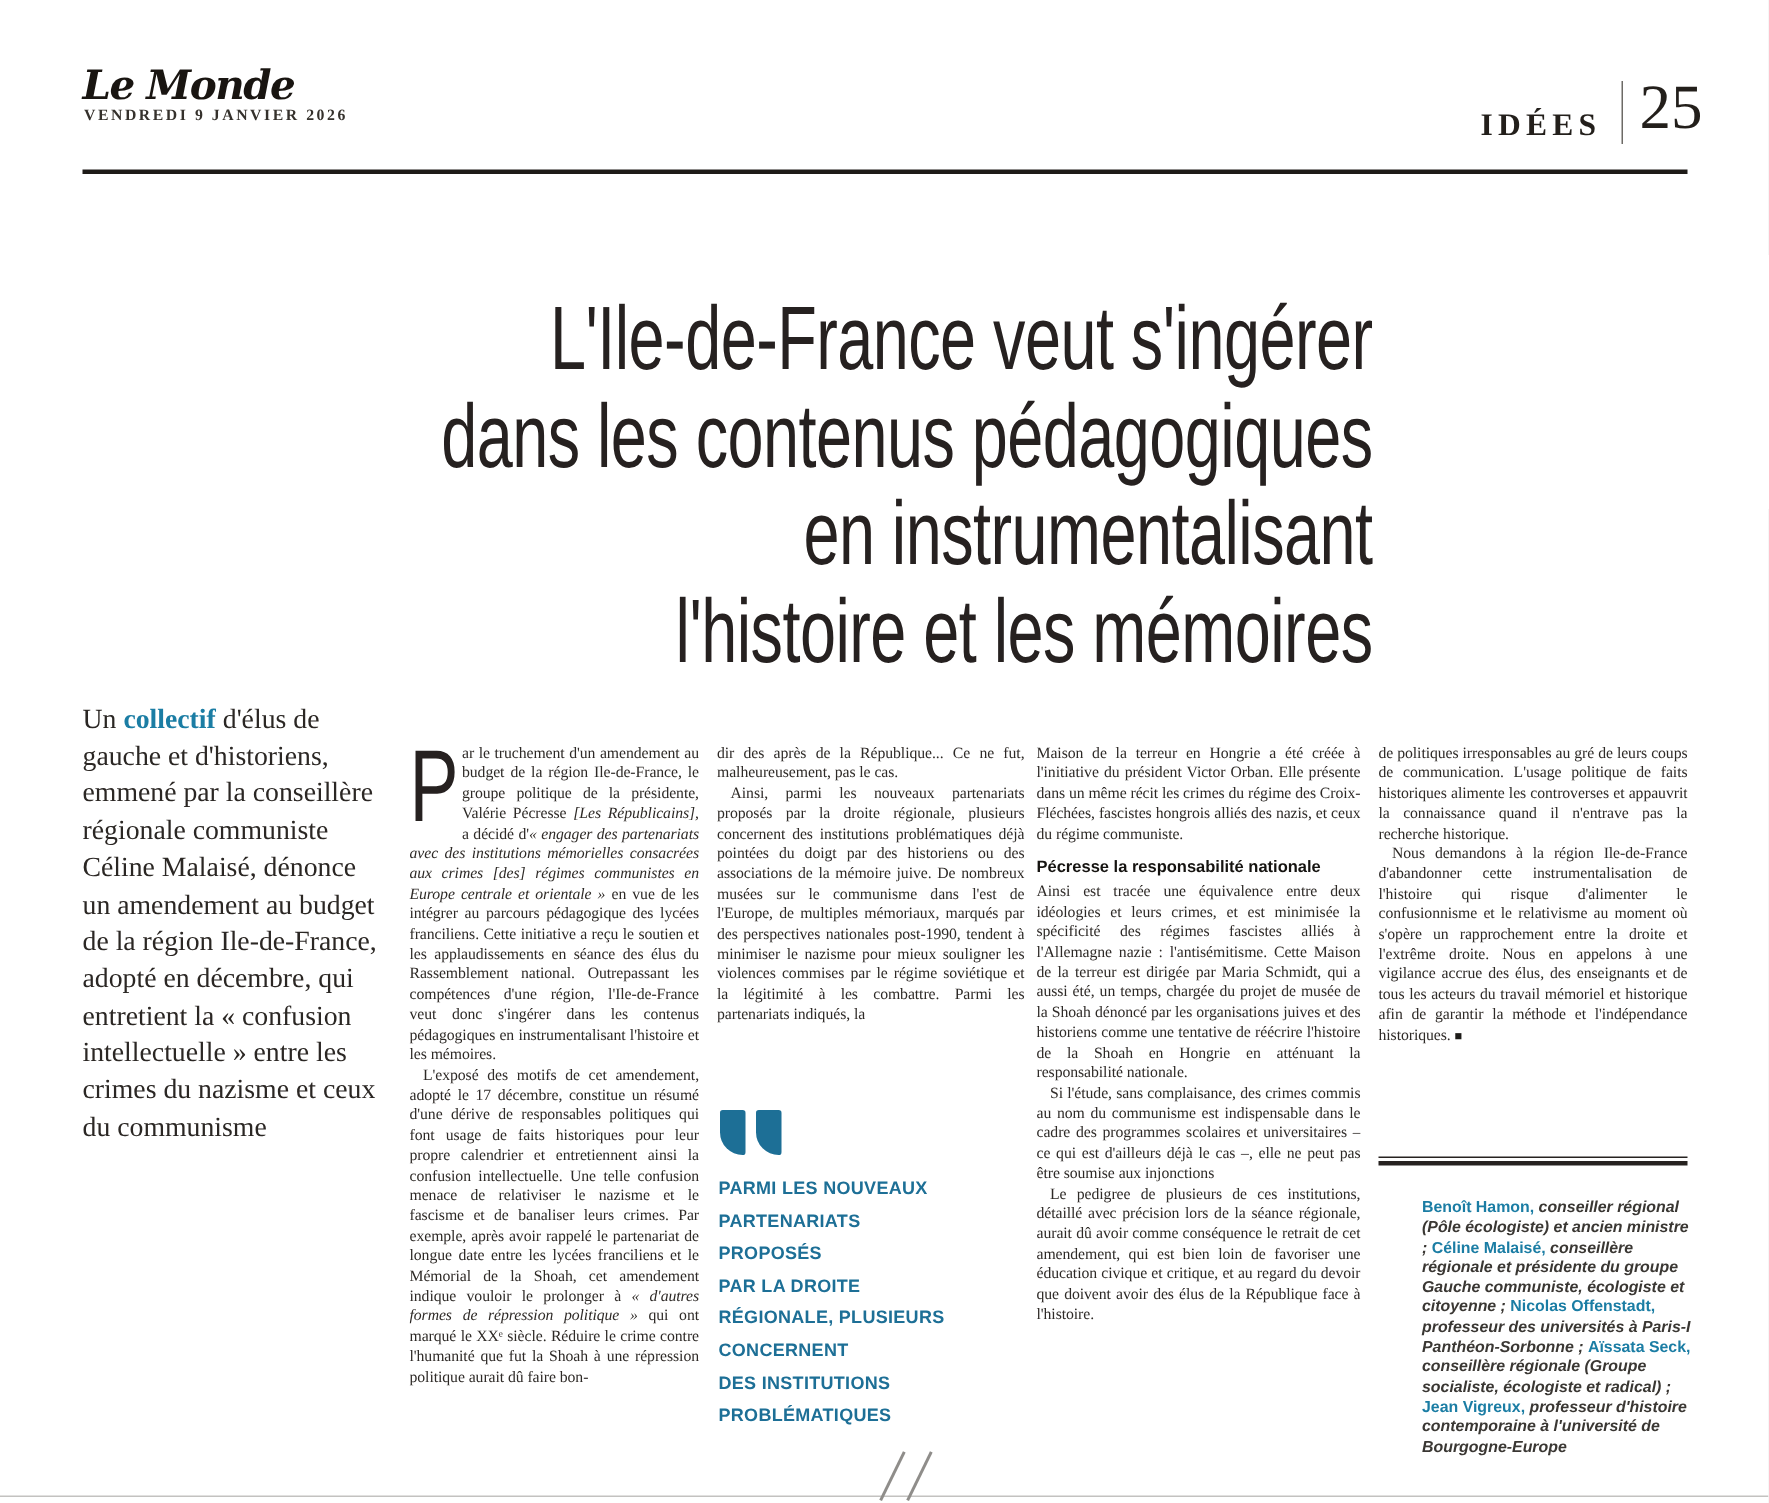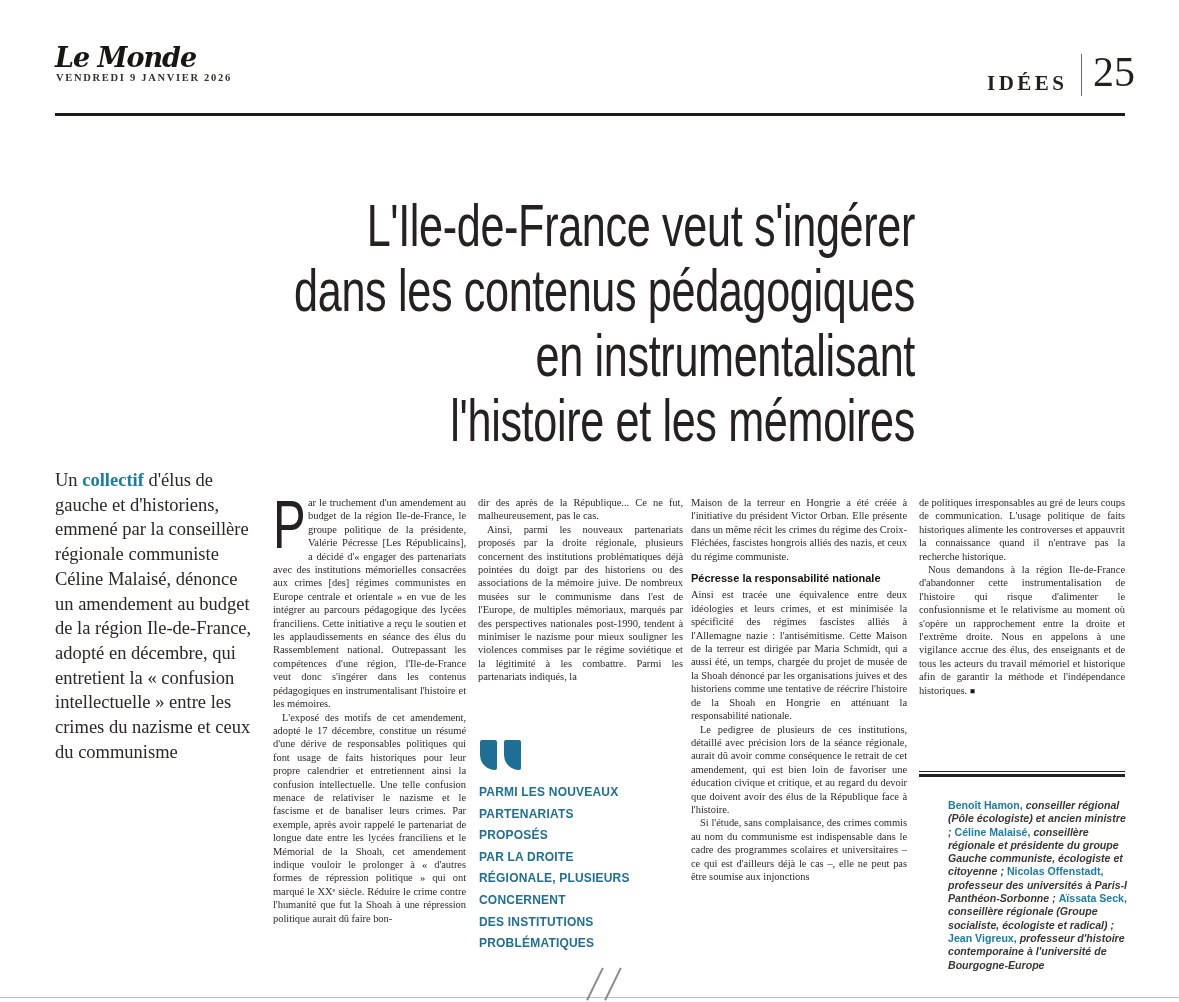--- a/index.html
+++ b/index.html
@@ -34,21 +34,21 @@
        font-size:10.5px;line-height:13.4px;color:#2e2a27;letter-spacing:-.05px;}
   .col p{margin:0;}
   .col p.indent{text-indent:9px;}
   .c1{left:273px;width:193px;}
   .c2{left:478px;width:205px;}
   .c3{left:691px;width:216px;}
   .c4{left:919px;width:206px;}
   .dropcap{float:left;width:30px;font-family:"Liberation Sans",sans-serif;font-weight:400;
            font-size:68px;line-height:52px;color:#262120;transform:scaleX(.72);
            transform-origin:left top;margin:2px 5px 0 0;}
-  .it{}
+  .it{font-style:italic;}
   .subhead{font-family:"Liberation Sans",sans-serif;font-weight:bold;font-size:11px;
            color:#151310;margin:9px 0 3px;text-align:left;letter-spacing:0;}
   .endmark{font-size:8.5px;color:#1d1b18;letter-spacing:0;}
 
   
   .pullquote{position:absolute;left:479px;top:740px;width:205px;}
   .pq-icon{display:flex;gap:7px;margin:0 0 12px 1px;}
   .pq-icon i{display:block;width:17px;height:30px;background:#1d6f96;
              border-radius:2px 2px 2px 16px;}
   .pq-text{font-family:"Liberation Sans",sans-serif;font-weight:bold;font-size:12px;
@@ -114,22 +114,22 @@
 RÉGIONALE, PLUSIEURS
 CONCERNENT
 DES INSTITUTIONS
 PROBLÉMATIQUES</div>
   </div>
 
   <div class="col c3">
     <p>Maison de la terreur en Hongrie a été créée à l'initiative du président Victor Orban. Elle présente dans un même récit les crimes du régime des Croix-Fléchées, fascistes hongrois alliés des nazis, et ceux du régime communiste.</p>
     <h4 class="subhead">Pécresse la responsabilité nationale</h4>
     <p>Ainsi est tracée une équivalence entre deux idéologies et leurs crimes, et est minimisée la spécificité des régimes fascistes alliés à l'Allemagne nazie : l'antisémitisme. Cette Maison de la terreur est dirigée par Maria Schmidt, qui a aussi été, un temps, chargée du projet de musée de la Shoah dénoncé par les organisations juives et des historiens comme une tentative de réécrire l'histoire de la Shoah en Hongrie en atténuant la responsabilité nationale.</p>
+    <p class="indent">Si l'étude, sans complaisance, des crimes commis au nom du communisme est indispensable dans le cadre des programmes scolaires et universitaires – ce qui est d'ailleurs déjà le cas –, elle ne peut pas être soumise aux injonctions</p>
     <p class="indent">Le pedigree de plusieurs de ces institutions, détaillé avec précision lors de la séance régionale, aurait dû avoir comme conséquence le retrait de cet amendement, qui est bien loin de favoriser une éducation civique et critique, et au regard du devoir que doivent avoir des élus de la République face à l'histoire.</p>
-    <p class="indent">Si l'étude, sans complaisance, des crimes commis au nom du communisme est indispensable dans le cadre des programmes scolaires et universitaires – ce qui est d'ailleurs déjà le cas –, elle ne peut pas être soumise aux injonctions</p>
   </div>
 
   <div class="col c4">
     <p>de politiques irresponsables au gré de leurs coups de communication. L'usage politique de faits historiques alimente les controverses et appauvrit la connaissance quand il n'entrave pas la recherche historique.</p>
     <p class="indent"><span>Nous demandons à la région Ile-de-France d'abandonner cette instrumentalisation de l'histoire qui risque d'alimenter le confusionnisme et le relativisme au moment où s'opère un rapprochement entre la droite et l'extrême droite. Nous en appelons à une vigilance accrue des élus, des enseignants et de tous les acteurs du travail mémoriel et historique afin de garantir la méthode et l'indépendance historiques. </span><span class="endmark">■</span></p>
   </div>
 
   <div class="sig-rule"></div>
   <div class="signatures"><span class="name">Benoît Hamon,</span><span class="role"> conseiller régional (Pôle écologiste) et ancien ministre ; </span><span class="name">Céline Malaisé,</span><span class="role"> conseillère régionale et présidente du groupe Gauche communiste, écologiste et citoyenne ; </span><span class="name">Nicolas Offenstadt,</span><span class="role"> professeur des universités à Paris-I Panthéon-Sorbonne ; </span><span class="name">Aïssata Seck,</span><span class="role"> conseillère régionale (Groupe socialiste, écologiste et radical) ; </span><span class="name">Jean Vigreux,</span><span class="role"> professeur d'histoire contemporaine à l'université de Bourgogne-Europe</span></div>
 

